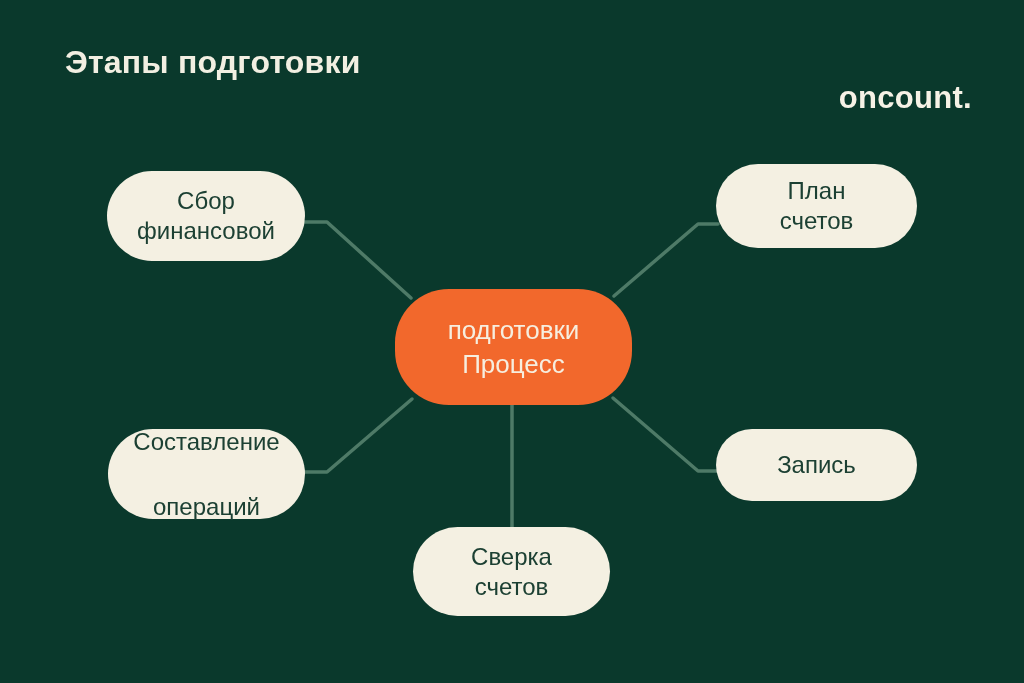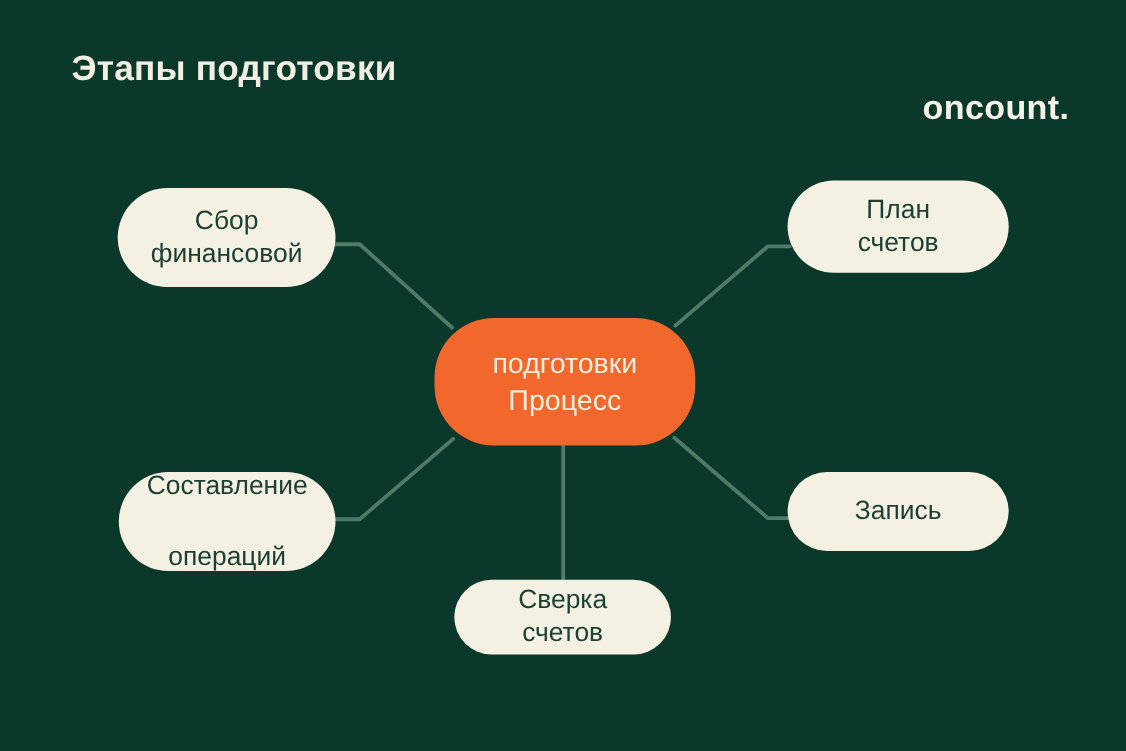--- a/index.html
+++ b/index.html
@@ -69,21 +69,21 @@
     background:var(--center-fill);
     color:var(--center-text);
     border-radius:54px;
     font-size:26px;
     line-height:34px;
   }
   .node-top-left{left:107px;top:171px;width:198px;height:90px;}
   .node-top-right{left:716px;top:164px;width:201px;height:84px;align-items:center;}
   .node-center{left:395px;top:289px;width:237px;height:116px;}
   .node-bottom-left{left:108px;top:429px;width:197px;height:90px;gap:35px;}
-  .node-bottom-center{left:413px;top:527px;width:197px;height:68px;}
+  .node-bottom-center{left:413px;top:527px;width:197px;height:89px;}
   .node-bottom-right{left:716px;top:429px;width:201px;height:72px;}
 </style>
 </head>
 <body>
 
 <div class="canvas">
 
   <div class="title">
     <div>Этапы подготовки</div>
   </div>

